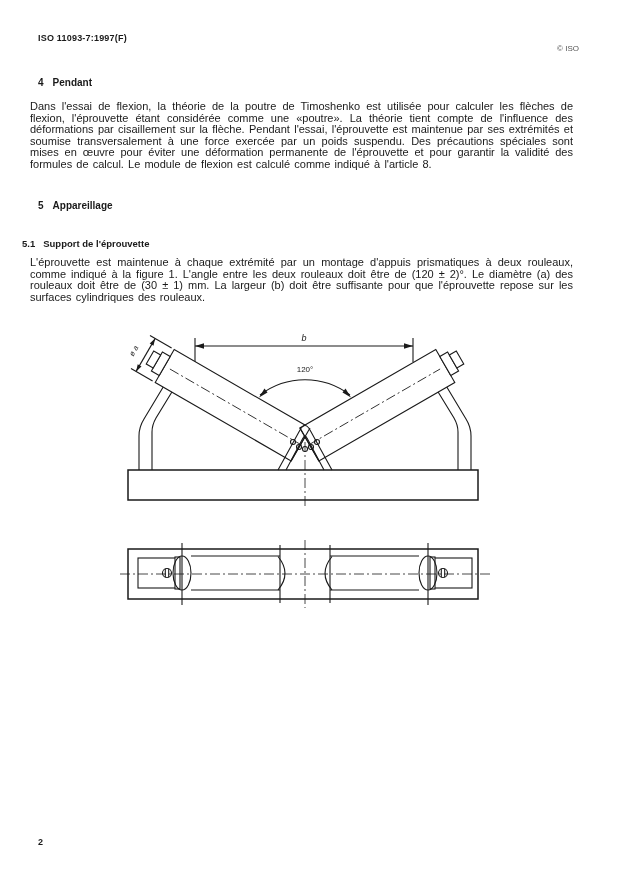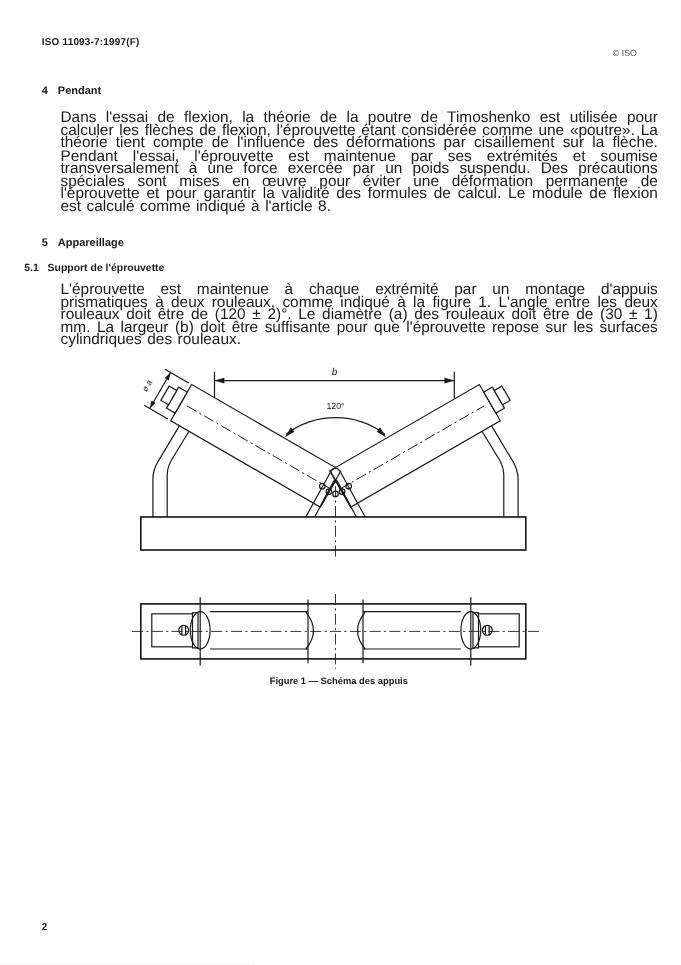--- a/index.html
+++ b/index.html
@@ -7,22 +7,22 @@
     position:relative;width:619px;height:877px;background:#ffffff;
     font-family:Liberation Sans, sans-serif;color:#1a1a1a;overflow:hidden;
   }
   .hdr-left{position:absolute;left:38px;top:33px;font-size:9px;font-weight:bold;letter-spacing:.2px;}
   .hdr-right{position:absolute;right:40px;top:34px;font-size:8px;color:#555;margin-top:10px;}
   .sec-h{position:absolute;left:38px;font-size:10px;font-weight:bold;white-space:nowrap;}
   .sec-h .num{display:inline-block;margin-right:9px;}
   .sec-sub{position:absolute;left:22px;font-size:9.5px;font-weight:bold;white-space:nowrap;}
   .sec-sub .num{display:inline-block;margin-right:8px;}
   .para{
-    position:absolute;left:55px;width:543px;
-    font-size:14px;line-height:11.5px;text-align:justify;word-spacing:1.1px;
+    position:absolute;left:30px;width:543px;
+    font-size:11px;line-height:11.5px;text-align:justify;word-spacing:1.1px;
   }
   .fig-wrap{position:absolute;left:118px;top:332px;width:380px;height:280px;}
   .fig-caption{
     position:absolute;left:118px;top:614px;width:380px;text-align:center;
     font-size:8.5px;font-weight:bold;
   }
   .page-num{position:absolute;left:38px;top:837px;font-size:9px;font-weight:bold;}
   svg .ln{stroke:#1a1a1a;stroke-width:1.1;fill:none;}
   svg .ln-thick{stroke:#1a1a1a;stroke-width:1.5;fill:#fff;}
   svg .white{fill:#fff;stroke:#1a1a1a;stroke-width:1.1;}
@@ -36,21 +36,21 @@
 <div class="page">
 
   <div class="hdr-left">ISO 11093-7:1997(F)</div>
   <div class="hdr-right">© ISO</div>
 
   <div class="sec-h" style="top:77px;">
     <span class="num">4</span><span>Pendant</span>
   </div>
   <div class="para" style="top:101px;">Dans l'essai de flexion, la théorie de la poutre de Timoshenko est utilisée pour calculer les flèches de flexion, l'éprouvette étant considérée comme une «poutre». La théorie tient compte de l'influence des déformations par cisaillement sur la flèche. Pendant l'essai, l'éprouvette est maintenue par ses extrémités et soumise transversalement à une force exercée par un poids suspendu. Des précautions spéciales sont mises en œuvre pour éviter une déformation permanente de l'éprouvette et pour garantir la validité des formules de calcul. Le module de flexion est calculé comme indiqué à l'article 8.</div>
 
-  <div class="sec-h" style="top:216px;">
+  <div class="sec-h" style="top:200px;">
     <span class="num">5</span><span>Appareillage</span>
   </div>
   <div class="sec-sub" style="top:238px;">
     <span class="num">5.1</span><span>Support de l'éprouvette</span>
   </div>
   <div class="para" style="top:257px;">L'éprouvette est maintenue à chaque extrémité par un montage d'appuis prismatiques à deux rouleaux, comme indiqué à la figure 1. L'angle entre les deux rouleaux doit être de (120 ± 2)°. Le diamètre (a) des rouleaux doit être de (30 ± 1) mm. La largeur (b) doit être suffisante pour que l'éprouvette repose sur les surfaces cylindriques des rouleaux.</div>
 
   <div class="fig-wrap">
     <svg width="380" height="280" viewBox="0 0 380 280">
 
@@ -153,17 +153,16 @@
         <line class="ln" x1="64" y1="211" x2="64" y2="273"></line>
         <line class="ln" x1="310" y1="211" x2="310" y2="273"></line>
         <line class="ln" x1="162" y1="213" x2="162" y2="271"></line>
         <line class="ln" x1="212" y1="213" x2="212" y2="271"></line>
         <line class="cl" x1="2" y1="242" x2="372" y2="242"></line>
         <line class="cl" x1="187" y1="208" x2="187" y2="276"></line>
       </g>
     </svg>
   </div>
 
-  <div class="fig-caption">Figure 1 — Schéma des appuis</div>
 
   <div class="page-num">2</div>
 
 </div>
 
 </body></html>

